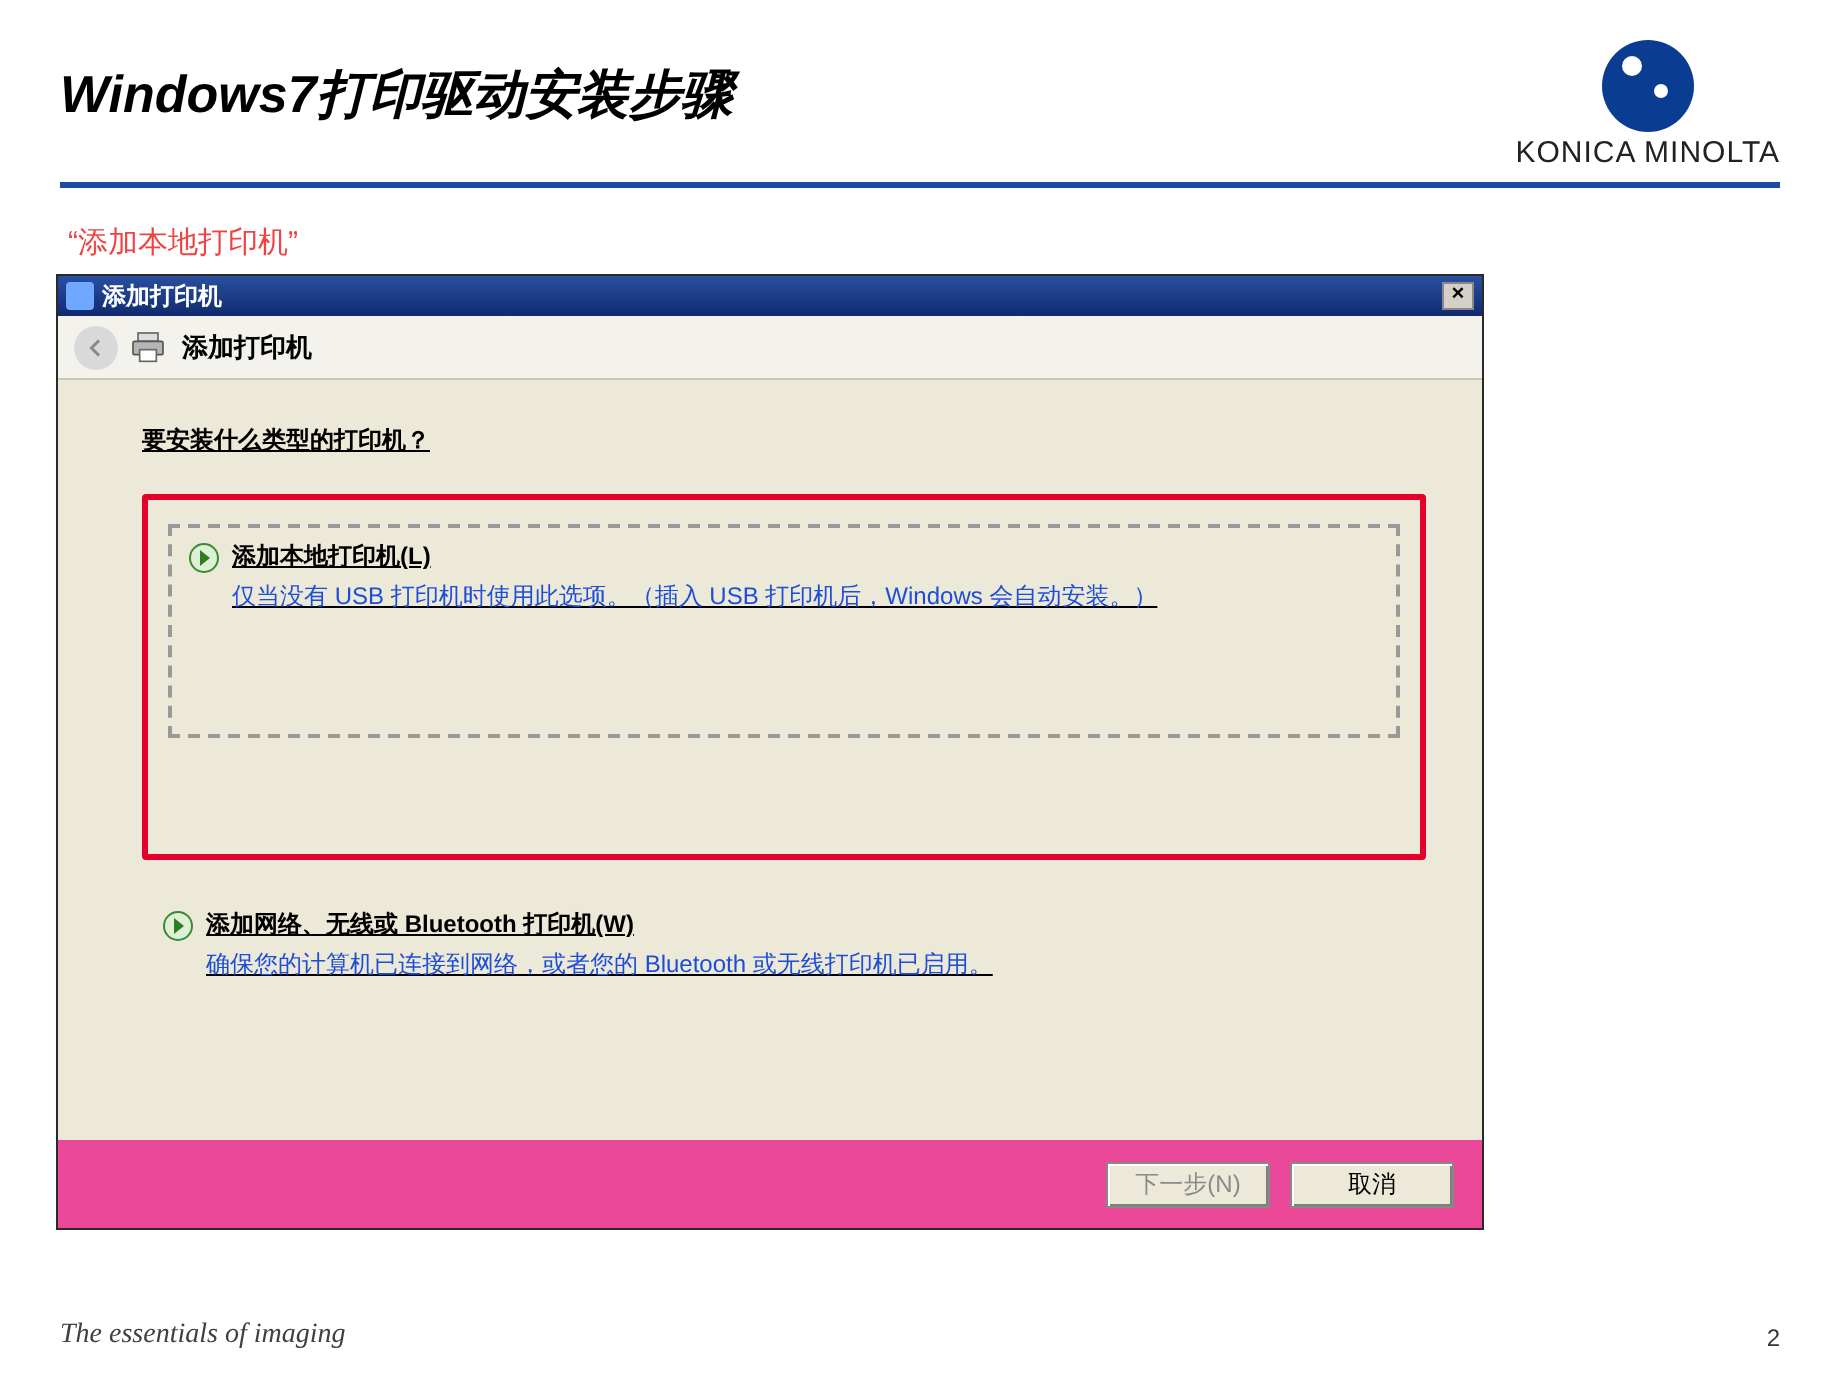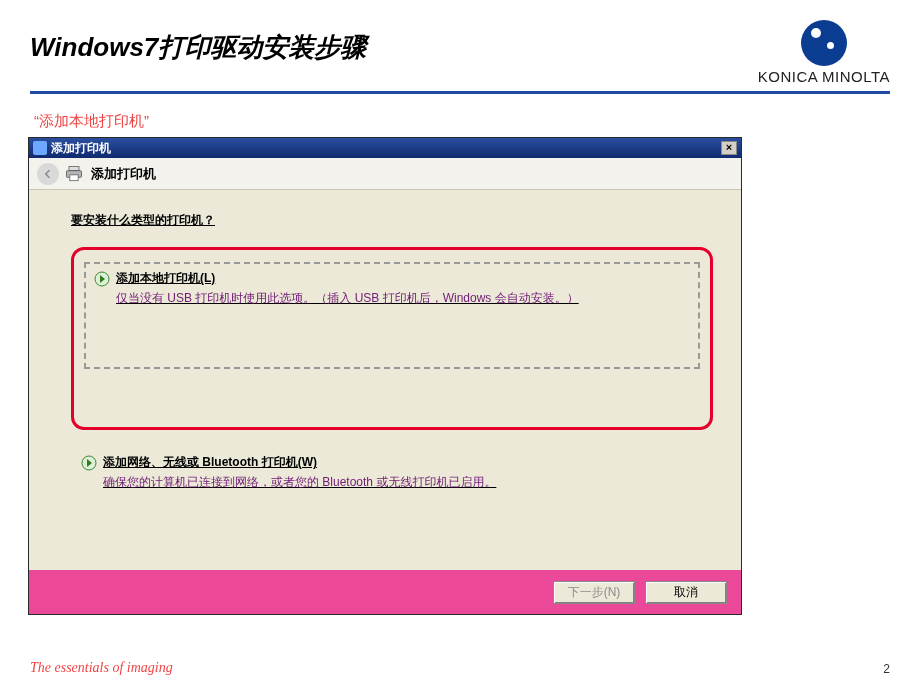--- a/index.html
+++ b/index.html
@@ -154,21 +154,21 @@
     margin-bottom: 18px;
   }
   .option {
     padding: 6px 10px 6px 10px;
     position: relative;
     margin-bottom: 18px;
   }
   .option.highlighted {
     border: 3px solid #e4002b;
     padding: 12px 10px 58px 10px;
-    border-radius: 13px;
+    border-radius: 2px;
   }
   .option.highlighted .opt-inner {
     border: 2px dashed #999;
     padding: 6px 8px 60px 8px;
   }
   .opt-row {
     display: flex;
     align-items: flex-start;
     gap: 6px;
   }
@@ -178,21 +178,21 @@
     margin-top: 1px;
   }
   .arrow-ico svg { width: 16px; height: 16px; }
   .opt-title {
     font-size: 12px;
     font-weight: bold;
     color: #000;
   }
   .opt-desc {
     font-size: 12px;
-    color: #701a75;
+    color: #1d4ed8;
     margin-left: 22px;
     margin-top: 2px;
     line-height: 1.5;
   }
   .button-row {
     height: 44px;
     border-top: 0;
     display: flex;
     align-items: center;
     justify-content: flex-end;
@@ -222,21 +222,21 @@
     right: 30px;
     bottom: 14px;
     display: flex;
     justify-content: space-between;
     align-items: flex-end;
   }
   .footer-left {
     font-family: "Times New Roman", serif;
     font-style: italic;
     font-size: 14px;
-    color: #ef4444;
+    color: #404040;
   }
   .footer-right {
     font-size: 12px;
     color: #333;
   }
 </style>
 </head>
 <body>
 
 <div class="slide">

